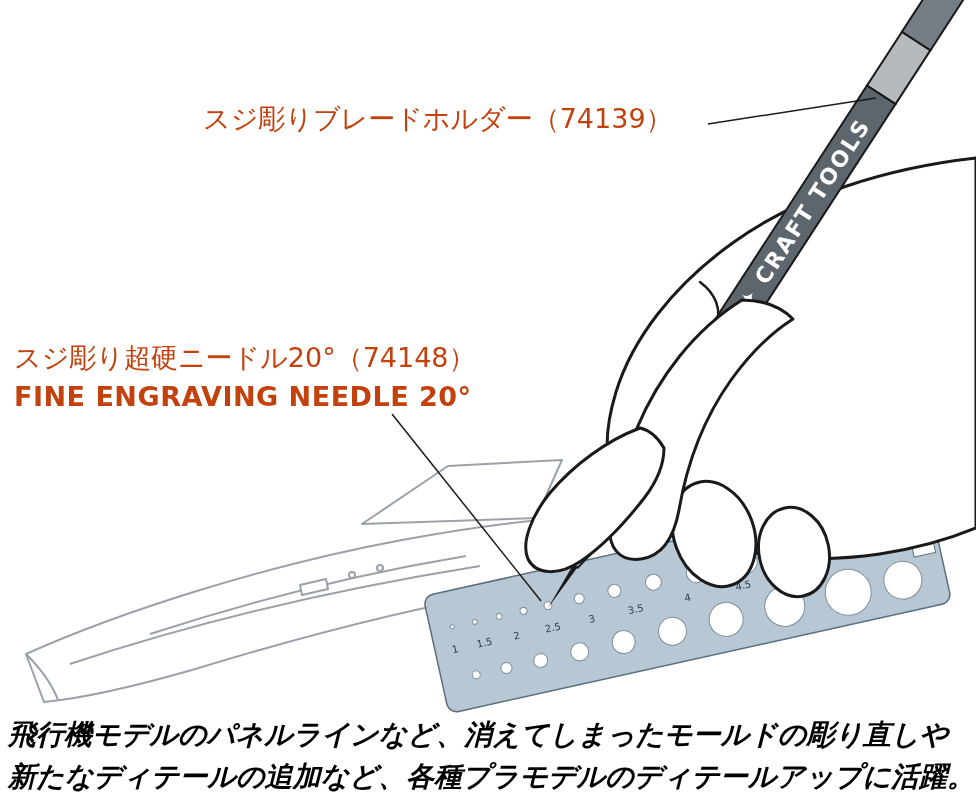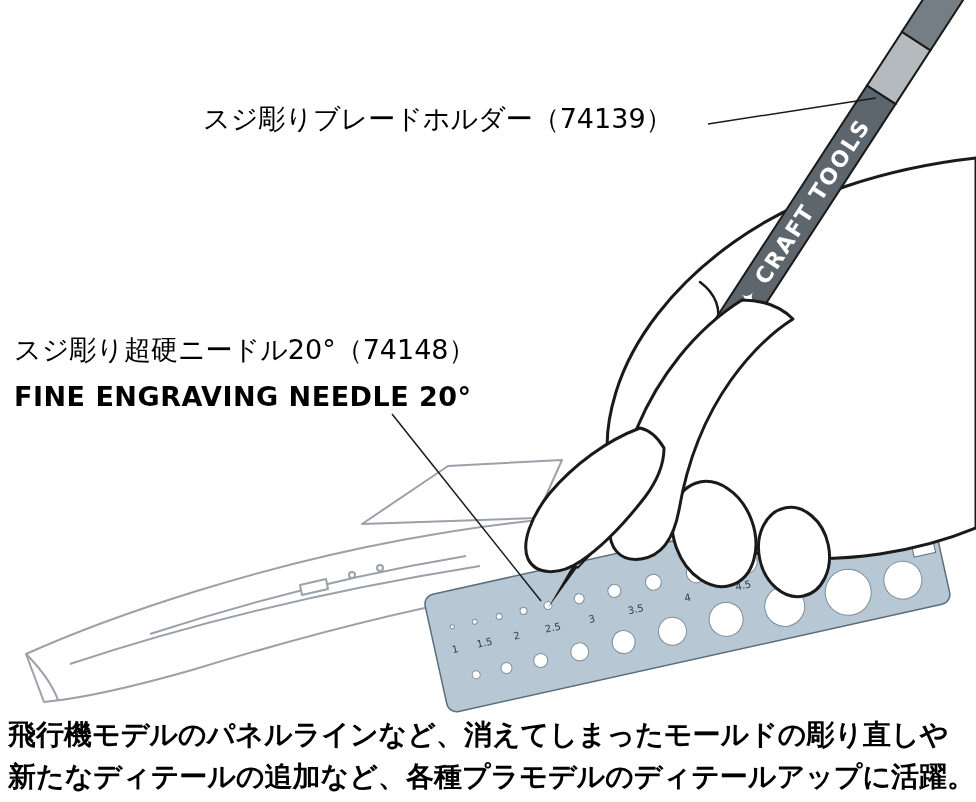--- a/index.html
+++ b/index.html
@@ -1,26 +1,26 @@
 <!DOCTYPE html>
 <html><head>
 <meta charset="utf-8">
 <style>
   html,body{margin:0;padding:0;background:#fff;}
   #stage{
     position:relative;width:976px;height:802px;background:#fff;overflow:hidden;
     font-family:"DejaVu Sans","Liberation Sans",sans-serif;
   }
   #art{position:absolute;left:0;top:0;}
-  .label{position:absolute;color:#000000;white-space:nowrap;line-height:1.15;}
+  .label{position:absolute;color:#c2410c;white-space:nowrap;line-height:1.15;}
   .label-jp{font-size:27px;}
   .label-en{font-size:27px;letter-spacing:0.5px;}
   .caption-line{
     position:absolute;left:8px;color:#000;font-weight:700;font-size:28px;
-    letter-spacing:0px;white-space:nowrap;
+    letter-spacing:0px;white-space:nowrap;font-style:italic;
   }
 </style>
 </head>
 <body>
 
 <div id="stage">
 
   <svg id="art" width="976" height="802" viewBox="0 0 976 802">
     <defs>
       <pattern id="knurl" width="6" height="6" patternUnits="userSpaceOnUse" patternTransform="rotate(45)">
@@ -140,19 +140,19 @@
     </g>
 
     <g stroke="#1a1a1a" stroke-width="1.5">
       <line x1="708" y1="124" x2="876" y2="98"></line>
       <line x1="392" y1="414" x2="541" y2="601"></line>
     </g>
   </svg>
 
   <div class="label label-jp" style="left:203px;top:103px;">スジ彫りブレードホルダー（74139）</div>
 
-  <div class="label label-jp" style="left:14px;top:334px;text-align:right;">スジ彫り超硬ニードル20°（74148）</div>
+  <div class="label label-jp" style="left:14px;top:342px;text-align:right;">スジ彫り超硬ニードル20°（74148）</div>
   <div class="label label-en" style="left:14px;top:381px;font-weight:bold;">FINE ENGRAVING NEEDLE 20°</div>
 
   <div class="caption-line" style="top:716px;">飛行機モデルのパネルラインなど、消えてしまったモールドの彫り直しや</div>
   <div class="caption-line" style="top:758px;">新たなディテールの追加など、各種プラモデルのディテールアップに活躍。</div>
 
 </div>
 
 </body></html>

